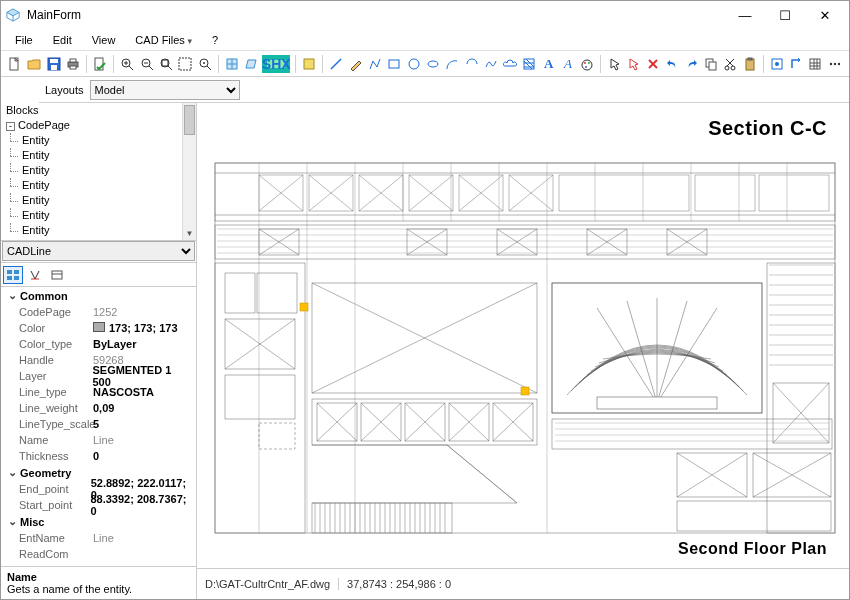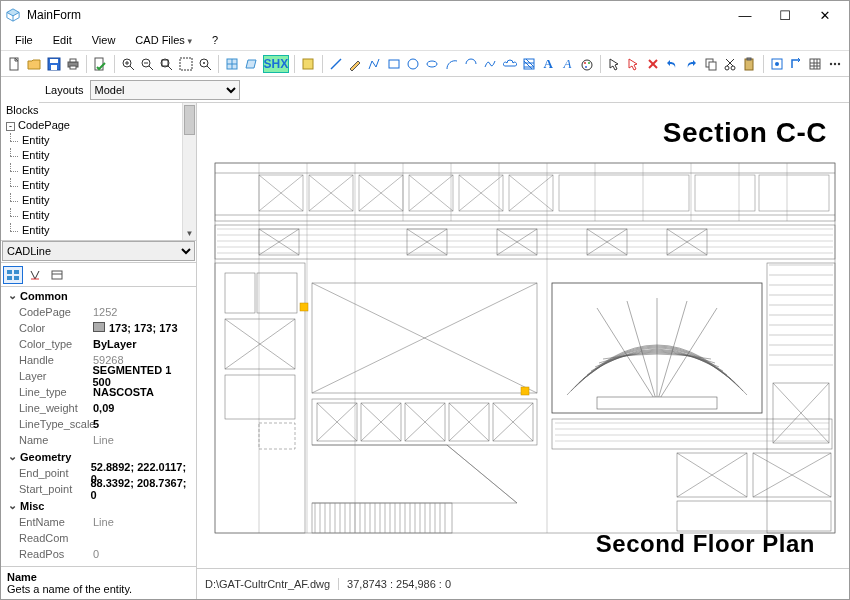--- a/index.html
+++ b/index.html
@@ -8,21 +8,21 @@
 .titlebar .app-icon { width: 16px; height: 16px; margin-right: 6px; display: flex; align-items: center; justify-content: center; }
 .titlebar .title { flex: 1; font-size: 12px; }
 .titlebar .win-btns { display: flex; gap: 0; }
 .titlebar .win-btn { width: 40px; height: 28px; display: flex; align-items: center; justify-content: center; font-size: 13px; cursor: pointer; }
 .menubar { height: 22px; display: flex; align-items: center; padding: 0 6px; gap: 4px; border-bottom: 1px solid #e0e0e0; }
 .menubar .menu-item { padding: 2px 8px; cursor: pointer; }
 .menubar .menu-item.caret::after { content: " ▾"; font-size: 9px; color: #555; }
 .toolbar { height: 26px; display: flex; align-items: center; padding: 2px 6px; gap: 3px; border-bottom: 1px solid #d0d0d0; flex-wrap: nowrap; overflow: hidden; }
 .toolbar .tb-btn { width: 18px; height: 18px; display: flex; align-items: center; justify-content: center; cursor: pointer; border: 1px solid transparent; }
 .toolbar .tb-sep { width: 1px; height: 18px; background: #d0d0d0; margin: 0 2px; }
-.toolbar .shx-btn { width: 28px; height: 18px; border: 1px solid #14b8a6; background: #86efac; font-size: 12px; font-weight: bold; color: #1a6fd8; display:flex; align-items:center; justify-content:center; }
+.toolbar .shx-btn { width: 28px; height: 18px; border: 5px solid #14b8a6; background: #86efac; font-size: 14px; font-weight: bold; color: #1a6fd8; display:flex; align-items:center; justify-content:center; }
 .layouts-row { height: 26px; display: flex; align-items: center; padding: 2px 6px; gap: 6px; border-bottom: 1px solid #d0d0d0; margin-left: 38px; }
 .layouts-row .layouts-label { font-size: 11px; }
 .layouts-row select { width: 150px; height: 20px; font-size: 11px; border: 1px solid #aaa; background: #f5f5f5; }
 .body-area { flex: 1; display: flex; overflow: hidden; }
 .left-panel { width: 196px; display: flex; flex-direction: column; border-right: 1px solid #ccc; }
 .tree-pane { height: 138px; overflow: auto; border-bottom: 1px solid #ccc; position: relative; }
 .tree-pane ul { list-style: none; padding-left: 3px; }
 .tree-pane li { line-height: 15px; font-size: 11px; white-space: nowrap; cursor: pointer; }
 .tree-pane li.root { padding-left: 2px; }
 .tree-pane li.child { padding-left: 18px; position: relative; }
@@ -42,22 +42,22 @@
 .props-pane .group-hdr::before { content:"⌄"; display:inline-block; width:12px; font-size:11px; color:#444; }
 .props-pane .prop-row { display:flex; align-items:center; height:16px; padding:0 4px 0 18px; }
 .props-pane .prop-row .k { width:74px; color:#666; }
 .props-pane .prop-row.bold .v { font-weight:bold; }
 .props-pane .prop-row .swatch { width:12px; height:10px; background:#adadad; border:1px solid #555; margin-right:4px; display:inline-block; }
 .name-pane { border-top:1px solid #ccc; padding:4px 6px; font-size:11px; }
 .name-pane .hdr { font-weight:bold; }
 .viewport { flex:1; display:flex; flex-direction:column; position:relative; background:#fff; }
 .canvas { flex:1; position:relative; overflow:hidden; background:#fff; }
 .canvas svg { position:absolute; top:0; left:0; }
-.section-title { position:absolute; top:14px; right:22px; font-weight:800; font-size:28px; font-family: Arial Black, Arial, sans-serif; letter-spacing:0.5px; }
-.floor-title { position:absolute; bottom:10px; right:34px; font-weight:800; font-size:24px; font-family: Arial Black, Arial, sans-serif; letter-spacing:0.5px;margin-top:39px; }
+.section-title { position:absolute; top:14px; right:22px; font-weight:800; font-size:20px; font-family: Arial Black, Arial, sans-serif; letter-spacing:0.5px; }
+.floor-title { position:absolute; bottom:10px; right:22px; font-weight:800; font-size:16px; font-family: Arial Black, Arial, sans-serif; letter-spacing:0.5px;margin-top:39px; }
 .statusbar { height:31px; border-top:1px solid #ccc; display:flex; align-items:center; font-size:11px; color:#333; }
 .statusbar .path { padding:0 8px; border-right:1px solid #ccc; }
 .statusbar .coords { padding:0 8px; }
 svg.icon { width:14px; height:14px; }
 </style>
 </head>
 <body>
 
 <div class="titlebar">
   <span class="app-icon">
@@ -407,20 +407,24 @@
           <span class="k">Line_weight</span>
           <span class="v">0,09</span>
         </div>
       <div class="prop-row bold">
           <span class="k">LineType_scale</span>
           <span class="v">5</span>
         </div>
       <div class="prop-row">
           <span class="k">Name</span>
           <span class="v" style="color:#888">Line</span>
+        </div>
+      <div class="prop-row bold">
+          <span class="k">Thickness</span>
+          <span class="v">0</span>
         </div>
       <div class="group-hdr">Geometry</div>
       <div class="prop-row bold">
           <span class="k">End_point</span>
           <span class="v">52.8892; 222.0117; 0</span>
         </div>
       <div class="prop-row bold">
           <span class="k">Start_point</span>
           <span class="v">88.3392; 208.7367; 0</span>
         </div>

